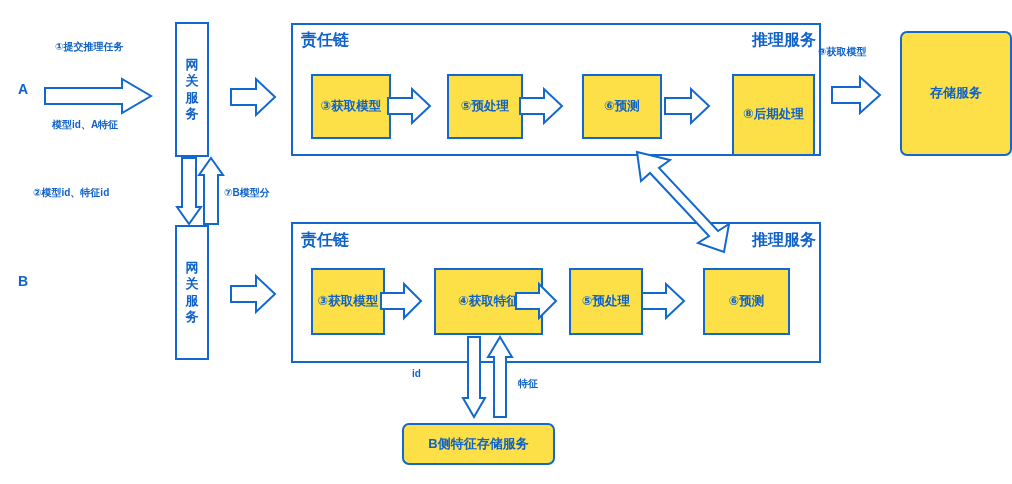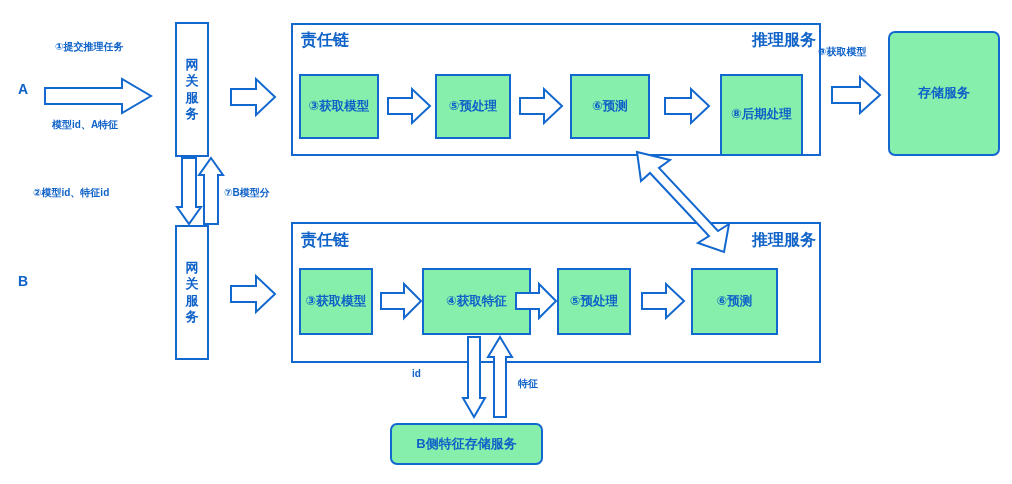--- a/index.html
+++ b/index.html
@@ -8,23 +8,23 @@
 
   .lbl{position:absolute;color:#0f62c8;font-weight:bold;white-space:nowrap;}
   .lbl-side{font-size:14px;}
   .lbl-small{font-size:10px;}
 
   
   .panel{position:absolute;border:2px solid #1268cf;box-sizing:border-box;background:transparent;}
   .panel-tag{position:absolute;color:#0f62c8;font-weight:bold;font-size:16px;white-space:nowrap;}
 
   
-  .box{position:absolute;border:2px solid #1268cf;box-sizing:border-box;background:#86efac;
+  .box{position:absolute;border:2px solid #1268cf;box-sizing:border-box;background:#fde047;
        display:flex;align-items:center;justify-content:center;
-       color:#0f62c8;font-weight:bold;font-size:12.5px;text-align:center;line-height:1.1;}
+       color:#0f62c8;font-weight:bold;font-size:12.5px;text-align:center;line-height:1.1;margin-left:12px;}
   .box.round{border-radius:7px;}
 
   
   .vbox{position:absolute;border:2px solid #1268cf;box-sizing:border-box;background:#fff;
         display:flex;flex-direction:column;align-items:center;justify-content:center;
         color:#0f62c8;font-weight:bold;font-size:13px;line-height:1.25;}
   .vbox span{display:block;}
 
   
   .arw{position:absolute;}

